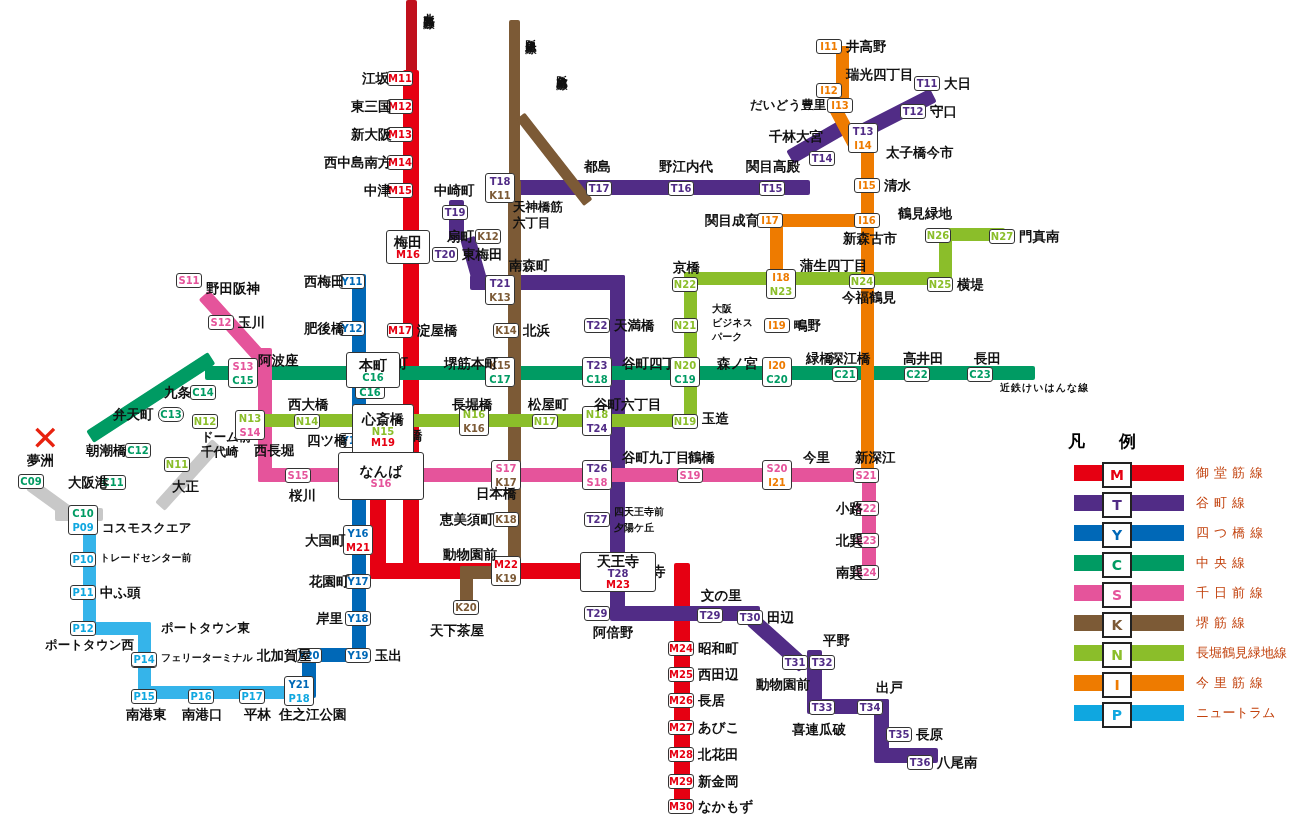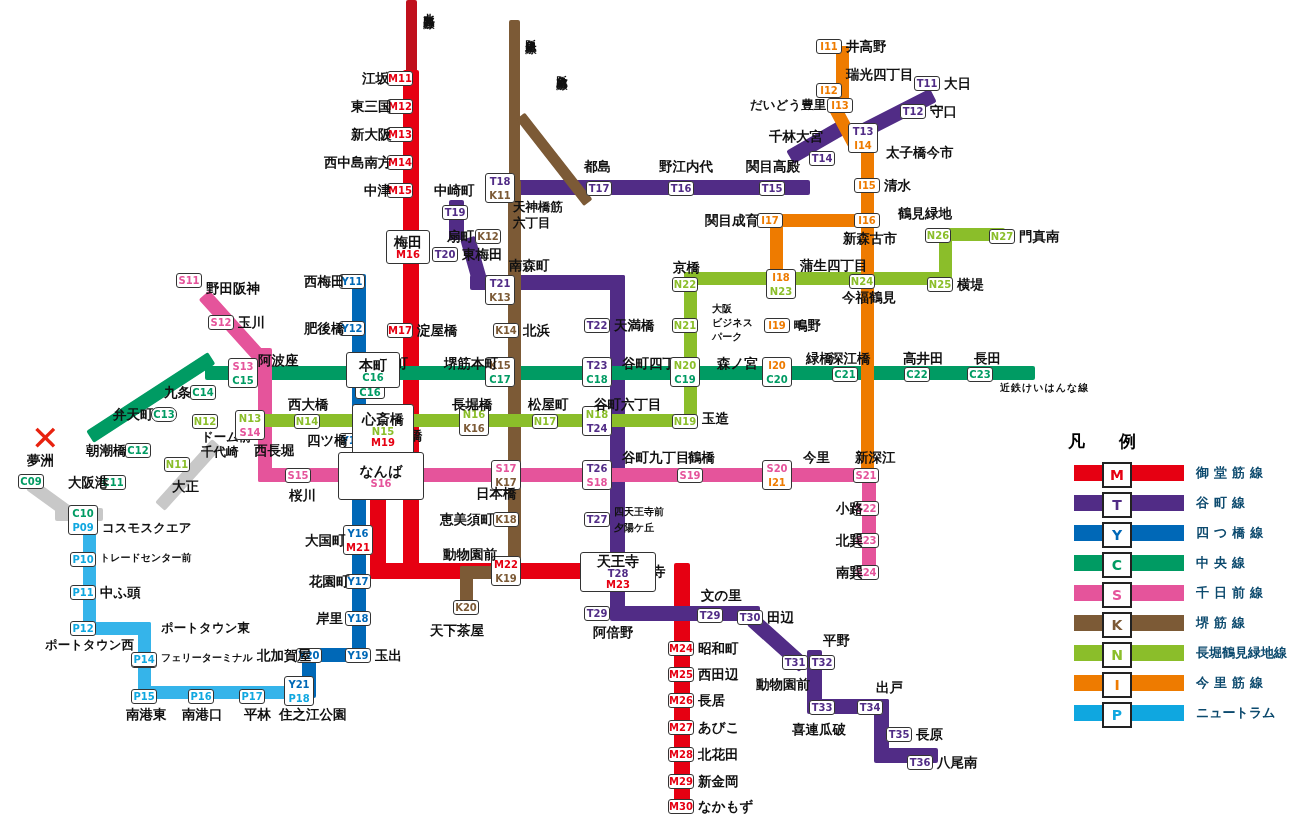--- a/index.html
+++ b/index.html
@@ -40,21 +40,21 @@
   .bigbox .cd{font-size:10px;font-weight:700;line-height:11px;}
 
   
   #legend{position:absolute;left:1060px;top:430px;width:232px;height:280px;}
   .lg-title{position:absolute;left:8px;top:0px;font-size:17px;font-weight:700;letter-spacing:14px;}
   .lg-row{position:absolute;left:6px;width:226px;height:22px;}
   .lg-bar{position:absolute;left:8px;top:3px;width:110px;height:16px;}
   .lg-chip{position:absolute;left:36px;top:0px;width:26px;height:22px;background:#fff;
            border:2px solid #222;display:flex;align-items:center;justify-content:center;
            font-size:14px;font-weight:700;}
-  .lg-name{position:absolute;left:130px;top:2px;font-size:13px;font-weight:700;color:#0c4a6e;white-space:nowrap;}
+  .lg-name{position:absolute;left:130px;top:2px;font-size:13px;font-weight:400;color:#c2410c;white-space:nowrap;}
   .lg-name.sp4{letter-spacing:5px;}
   .lg-name.sp0{letter-spacing:0px;}
 
   .xmark{position:absolute;font-size:34px;color:#e8220f;font-weight:700;line-height:1;}
 </style>
 </head>
 <body>
 
 <div id="map">
 
@@ -332,21 +332,21 @@
       <div class="lbl s13" style="left: 238px; top: 314px;">玉川</div>
       <div class="code dbl" style="left: 228px; top: 358px;">
         <span class="s">S13</span>
         <span class="c">C15</span>
       </div>
       <div class="lbl s13" style="left: 258px; top: 352px;">阿波座</div>
       <div class="code single" style="left: 190px; top: 385px;">
         <span class="c">C14</span>
       </div>
       <div class="lbl s13" style="left: 164px; top: 384px;">九条</div>
-      <div class="code single" style="left: 151px; top: 407px; border-radius: 7px;">
+      <div class="code single" style="left: 158px; top: 407px; border-radius: 7px;">
         <span class="c">C13</span>
       </div>
       <div class="lbl s13" style="left: 113px; top: 406px;">弁天町</div>
       <div class="code single" style="left: 125px; top: 443px;">
         <span class="c">C12</span>
       </div>
       <div class="lbl s13" style="left: 86px; top: 442px;">朝潮橋</div>
       <div class="code single" style="left: 100px; top: 475px;">
         <span class="c">C11</span>
       </div>

